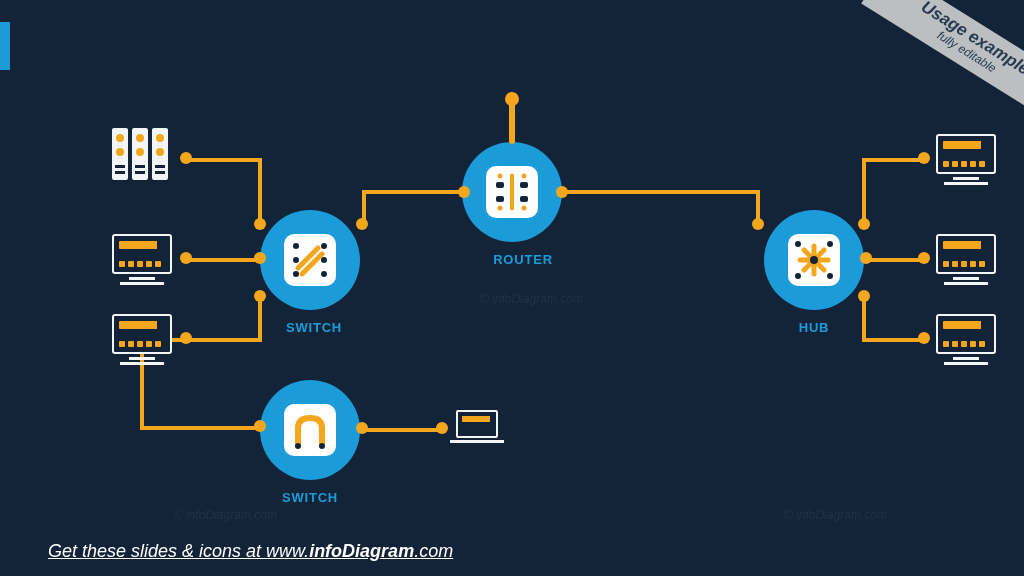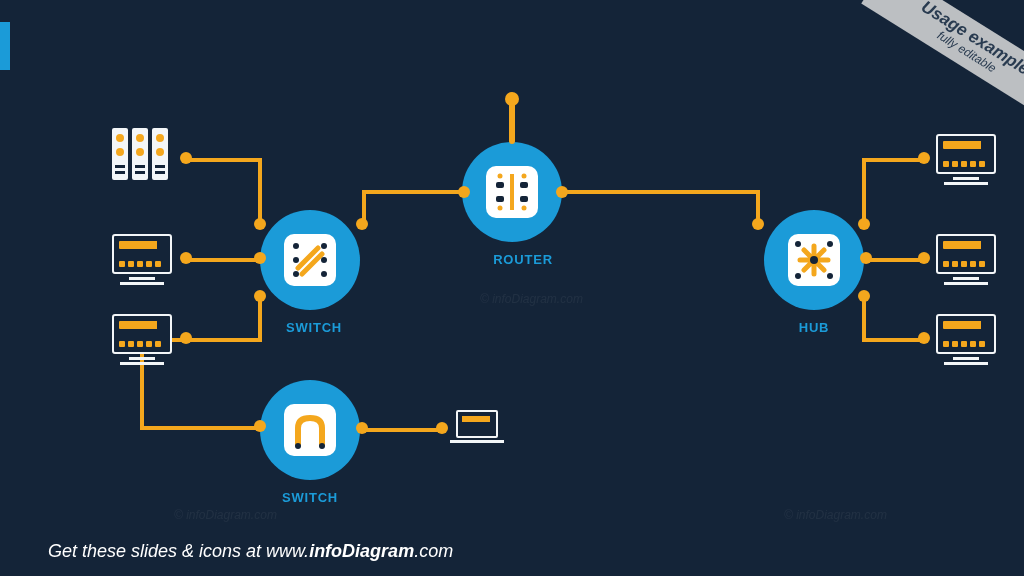--- a/index.html
+++ b/index.html
@@ -4,21 +4,21 @@
 <style>
   * { margin: 0; padding: 0; box-sizing: border-box; }
   body { width: 1024px; height: 576px; background: #142438; font-family: "Segoe UI", Arial, sans-serif; color: #fff; position: relative; overflow: hidden; }
   .accent-bar { position: absolute; left: 0; top: 22px; width: 10px; height: 48px; background: #1b9bd8; }
   .header { position: absolute; left: 48px; top: 18px; }
   .title { font-size: 26px; font-weight: 400; letter-spacing: .3px; }
   .subtitle { font-size: 17px; font-weight: 300; margin-top: 4px; }
   .ribbon { position: absolute; top: 22px; right: -62px; width: 230px; background: #bcbfc2; color: #293b50; text-align: center; transform: rotate(32deg); padding: 6px 0 8px; font-style: italic; line-height: 1.1; }
   .ribbon .l1 { font-size: 17px; font-weight: 600; }
   .ribbon .l2 { font-size: 12px; font-weight: 300; }
-  .footer { position: absolute; left: 48px; bottom: 14px; font-size: 18px; font-style: italic; font-weight: 300; }
+  .footer { position: absolute; left: 48px; bottom: 14px; font-size: 18px; font-style: italic; font-weight: 300; text-decoration: underline; }
   .footer b { font-weight: 700; font-style: italic; }
   .watermark { position: absolute; font-size: 12px; color: rgba(255,255,255,.06); font-style: italic; }
   .stage { position: absolute; inset: 0; }
   .node { position: absolute; width: 100px; height: 100px; border-radius: 50%; background: #1b9bd8; display: flex; align-items: center; justify-content: center; }
   .node .chip { width: 52px; height: 52px; background: #fff; border-radius: 10px; position: relative; }
   .node-label { position: absolute; color: #1b9bd8; font-size: 13px; font-weight: 700; letter-spacing: .8px; text-align: center; }
   .wire { position: absolute; background: #f4a71d; }
   .dot { position: absolute; width: 12px; height: 12px; background: #f4a71d; border-radius: 50%; }
   
   .pc { position: absolute; width: 60px; }

